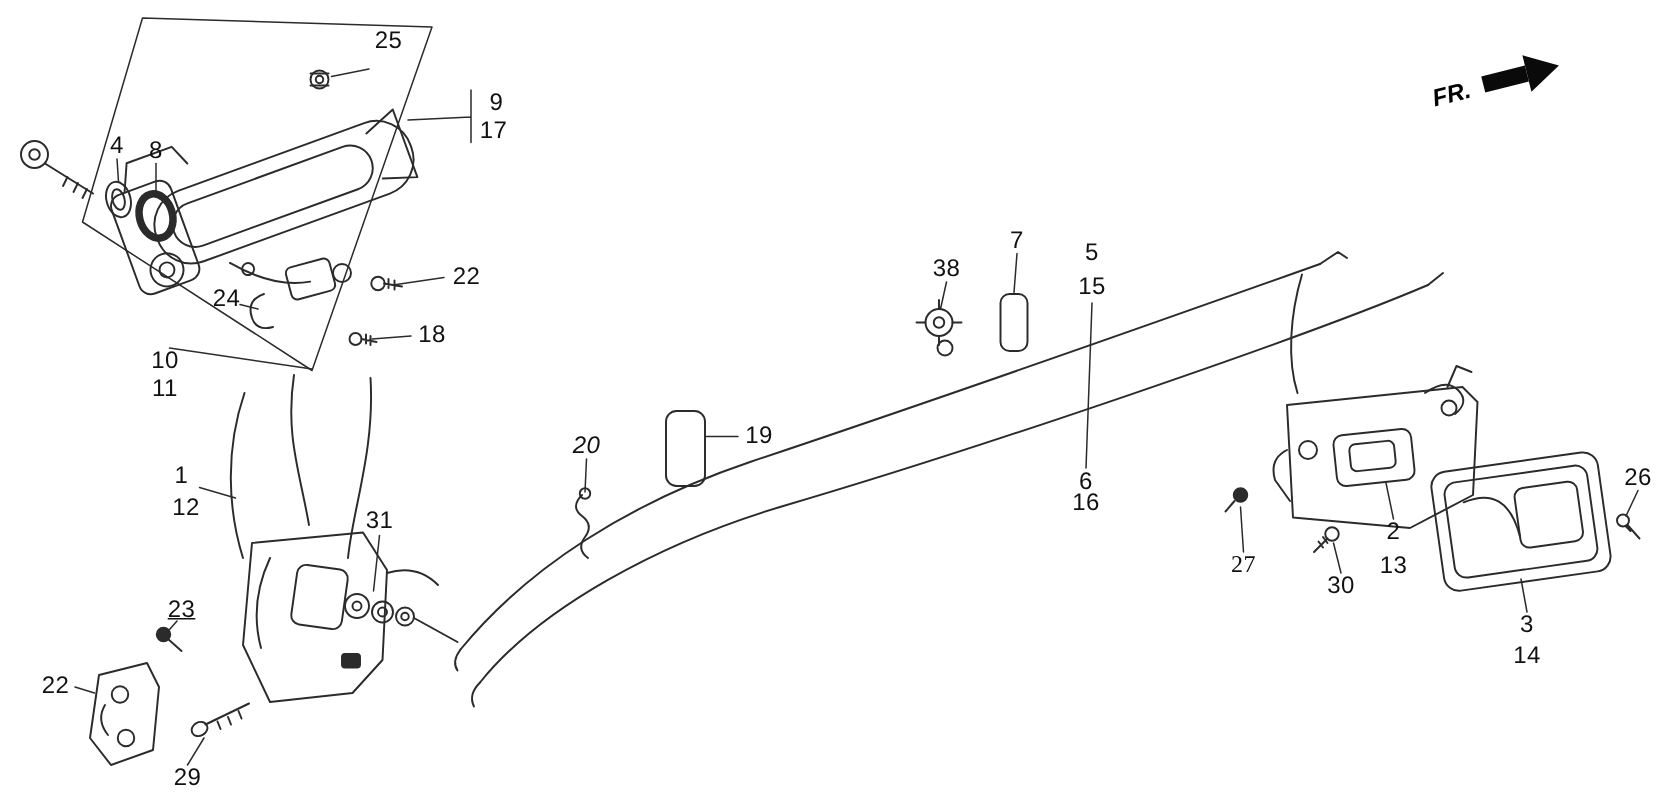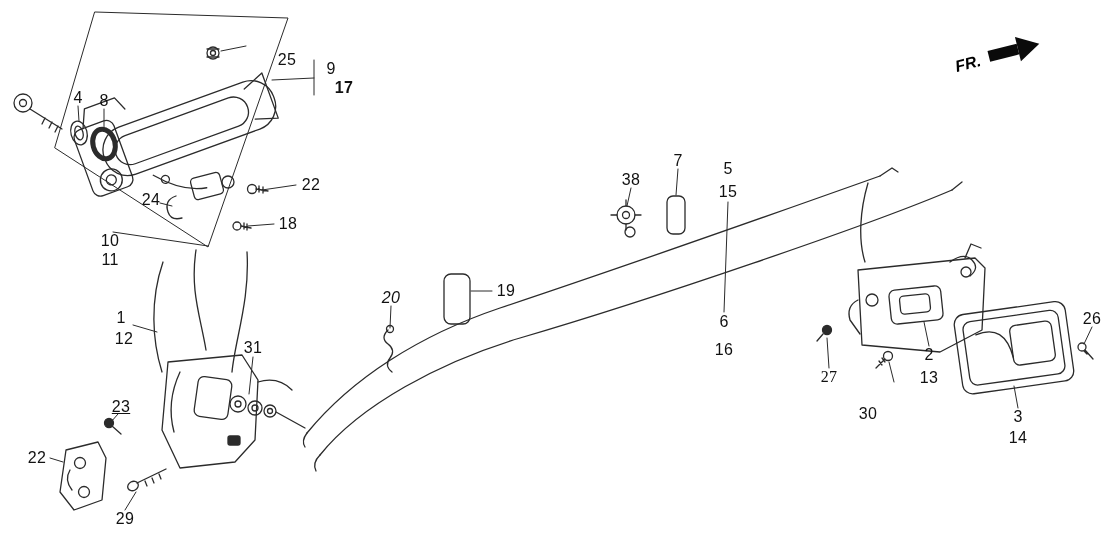--- a/index.html
+++ b/index.html
@@ -220,48 +220,48 @@
       </g>
 
       <g transform="rotate(-14 1012 50)">
         <rect x="988" y="45" width="30" height="11" fill="#0a0a0a" stroke="none"></rect>
         <path d="M1018,38 L1040,50.5 L1018,63 Z" fill="#0a0a0a" stroke="none"></path>
       </g>
     </g>
   </svg>
 
   <div id="label-layer">
-      <div class="part-label" style="left: 259px; top: 60px; margin-left: 28px;">25</div>
+      <div class="part-label" style="left: 259px; top: 28px;">25</div>
       <div class="part-label" style="left: 331px; top: 69px;">9</div>
-      <div class="part-label" style="left: 344px; top: 88px; font-weight: bold;">17</div>
+      <div class="part-label" style="left: 329px; top: 88px;">17</div>
       <div class="part-label" style="left: 78px; top: 98px;">4</div>
       <div class="part-label" style="left: 104px; top: 101px;">8</div>
       <div class="part-label" style="left: 311px; top: 185px;">22</div>
       <div class="part-label" style="left: 151px; top: 200px;">24</div>
       <div class="part-label" style="left: 288px; top: 224px;">18</div>
       <div class="part-label" style="left: 110px; top: 241px;">10</div>
       <div class="part-label" style="left: 110px; top: 260px;">11</div>
       <div class="part-label" style="left: 121px; top: 318px;">1</div>
       <div class="part-label" style="left: 124px; top: 339px;">12</div>
       <div class="part-label" style="left: 253px; top: 348px;">31</div>
       <div class="part-label" style="left: 121px; top: 407px; text-decoration: underline;">23</div>
       <div class="part-label" style="left: 37px; top: 458px;">22</div>
       <div class="part-label" style="left: 125px; top: 519px;">29</div>
       <div class="part-label" style="left: 391px; top: 298px; font-style: italic;">20</div>
       <div class="part-label" style="left: 506px; top: 291px;">19</div>
       <div class="part-label" style="left: 631px; top: 180px;">38</div>
       <div class="part-label" style="left: 678px; top: 161px;">7</div>
       <div class="part-label" style="left: 728px; top: 169px;">5</div>
       <div class="part-label" style="left: 728px; top: 192px;">15</div>
       <div class="part-label" style="left: 724px; top: 322px;">6</div>
-      <div class="part-label" style="left: 724px; top: 350px;">16</div>
+      <div class="part-label" style="left: 724px; top: 336px;">16</div>
       <div class="part-label" style="left: 829px; top: 377px; font-family: Liberation Serif, serif;">27</div>
       <div class="part-label" style="left: 929px; top: 355px;">2</div>
       <div class="part-label" style="left: 929px; top: 378px;">13</div>
-      <div class="part-label" style="left: 868px; top: 391px; margin-top: 23px;">30</div>
+      <div class="part-label" style="left: 894px; top: 391px;">30</div>
       <div class="part-label" style="left: 1092px; top: 319px;">26</div>
       <div class="part-label" style="left: 1018px; top: 417px;">3</div>
       <div class="part-label" style="left: 1018px; top: 438px;">14</div>
     </div>
 
   <div class="fr-label">FR.</div>
 
 </div>
 
 </body></html>

